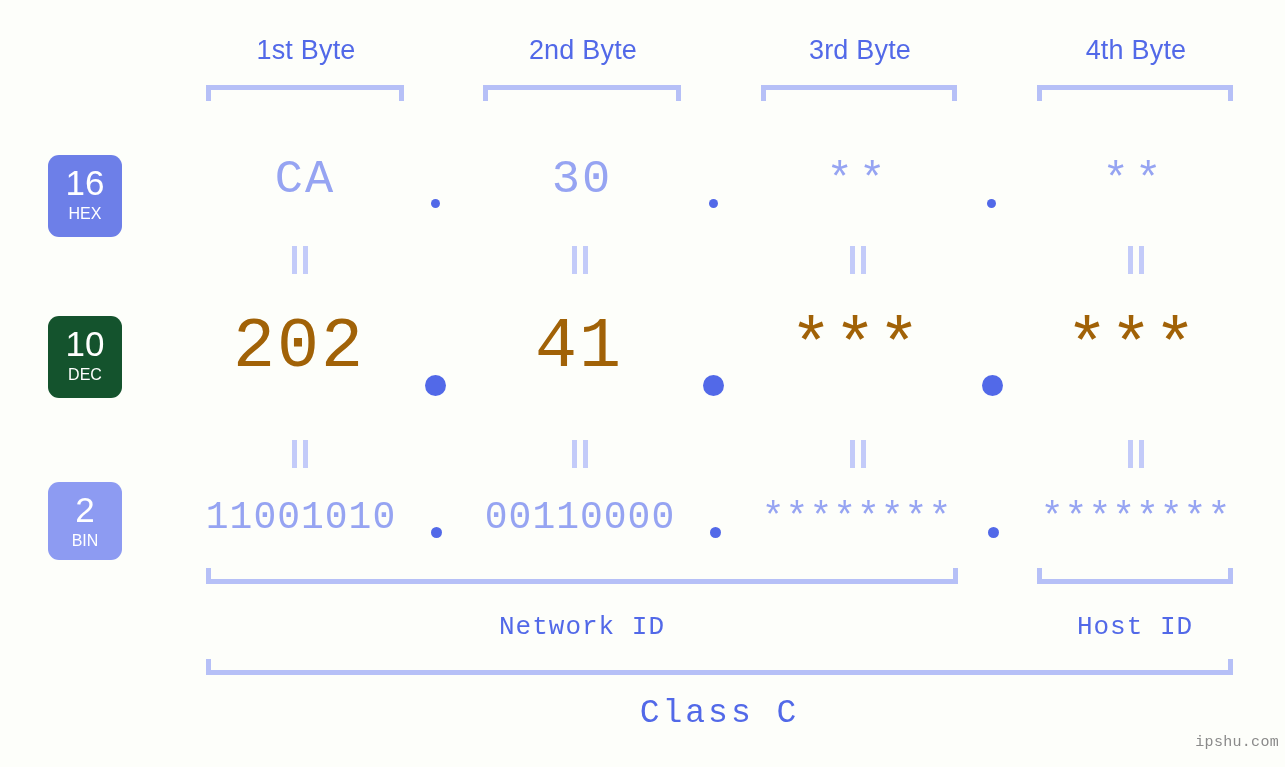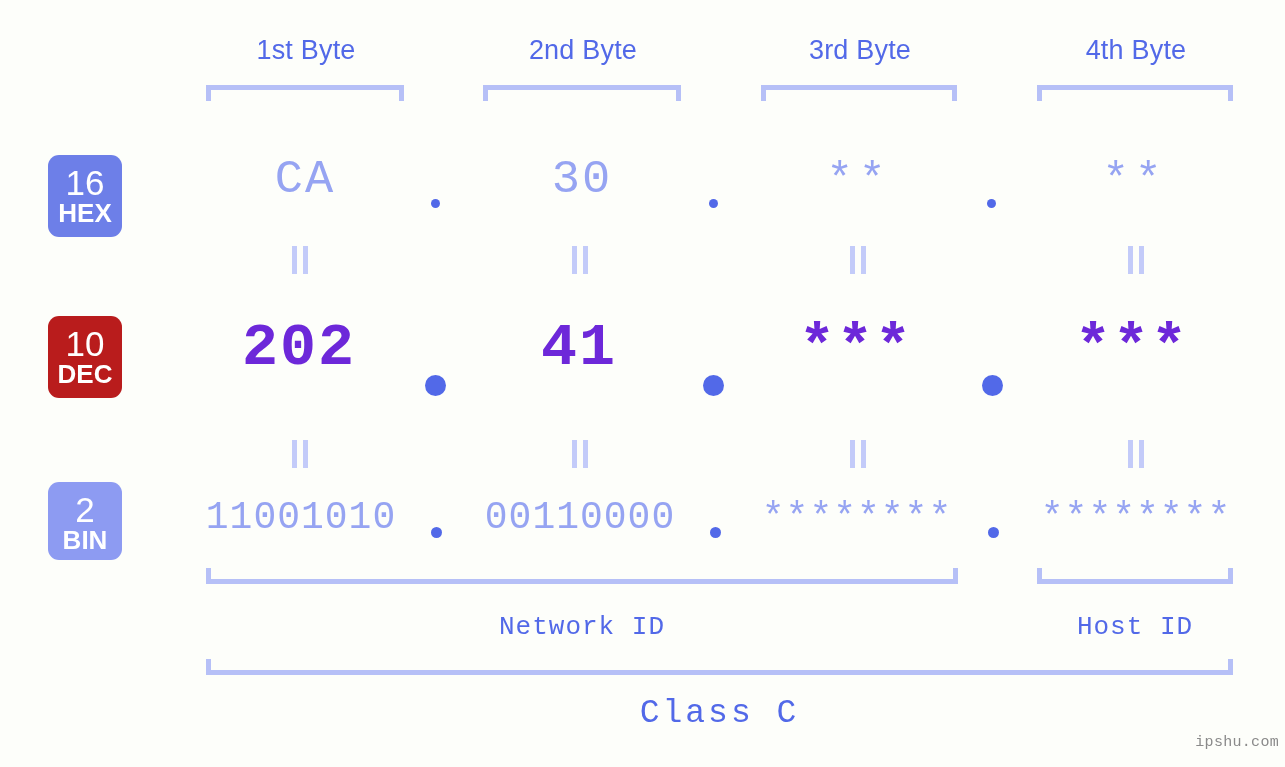--- a/index.html
+++ b/index.html
@@ -62,26 +62,26 @@
     font-family: "Liberation Sans", sans-serif;
   }
   .badge .num {
     display: block;
     font-size: 35px;
     line-height: 37px;
     font-weight: 400;
   }
   .badge .lbl {
     display: block;
-    font-size: 26px;
+    font-size: 16px;
     line-height: 25px;
-    font-weight: 700;
+    font-weight: 400;
   }
   .badge-hex { background: #6d7fe8; height: 82px; }
-  .badge-dec { background: #b91c1c; height: 82px; }
+  .badge-dec { background: #14532d; height: 82px; }
   .badge-bin { background: #8d9bf2; height: 78px; }
 
   
   .val {
     position: absolute;
     text-align: center;
     white-space: nowrap;
     font-family: "Liberation Mono", "DejaVu Sans Mono", monospace;
   }
   .row-hex .val {
@@ -89,25 +89,24 @@
     line-height: 50px;
     color: #96a4f2;
     letter-spacing: 2px;
   }
   .row-hex .val.stars {
     color: #96a4f2;
     font-size: 44px;
     letter-spacing: 6px;
   }
   .row-dec .val {
-    font-size: 60px;
+    font-size: 70px;
     line-height: 96px;
-    color: #6d28d9;
+    color: #a16207;
     letter-spacing: 2px;
-    font-weight: bold;
   }
   .row-bin .val {
     font-size: 38px;
     line-height: 42px;
     color: #96a4f2;
     letter-spacing: 1px;
   }
 
   
   .dot {

